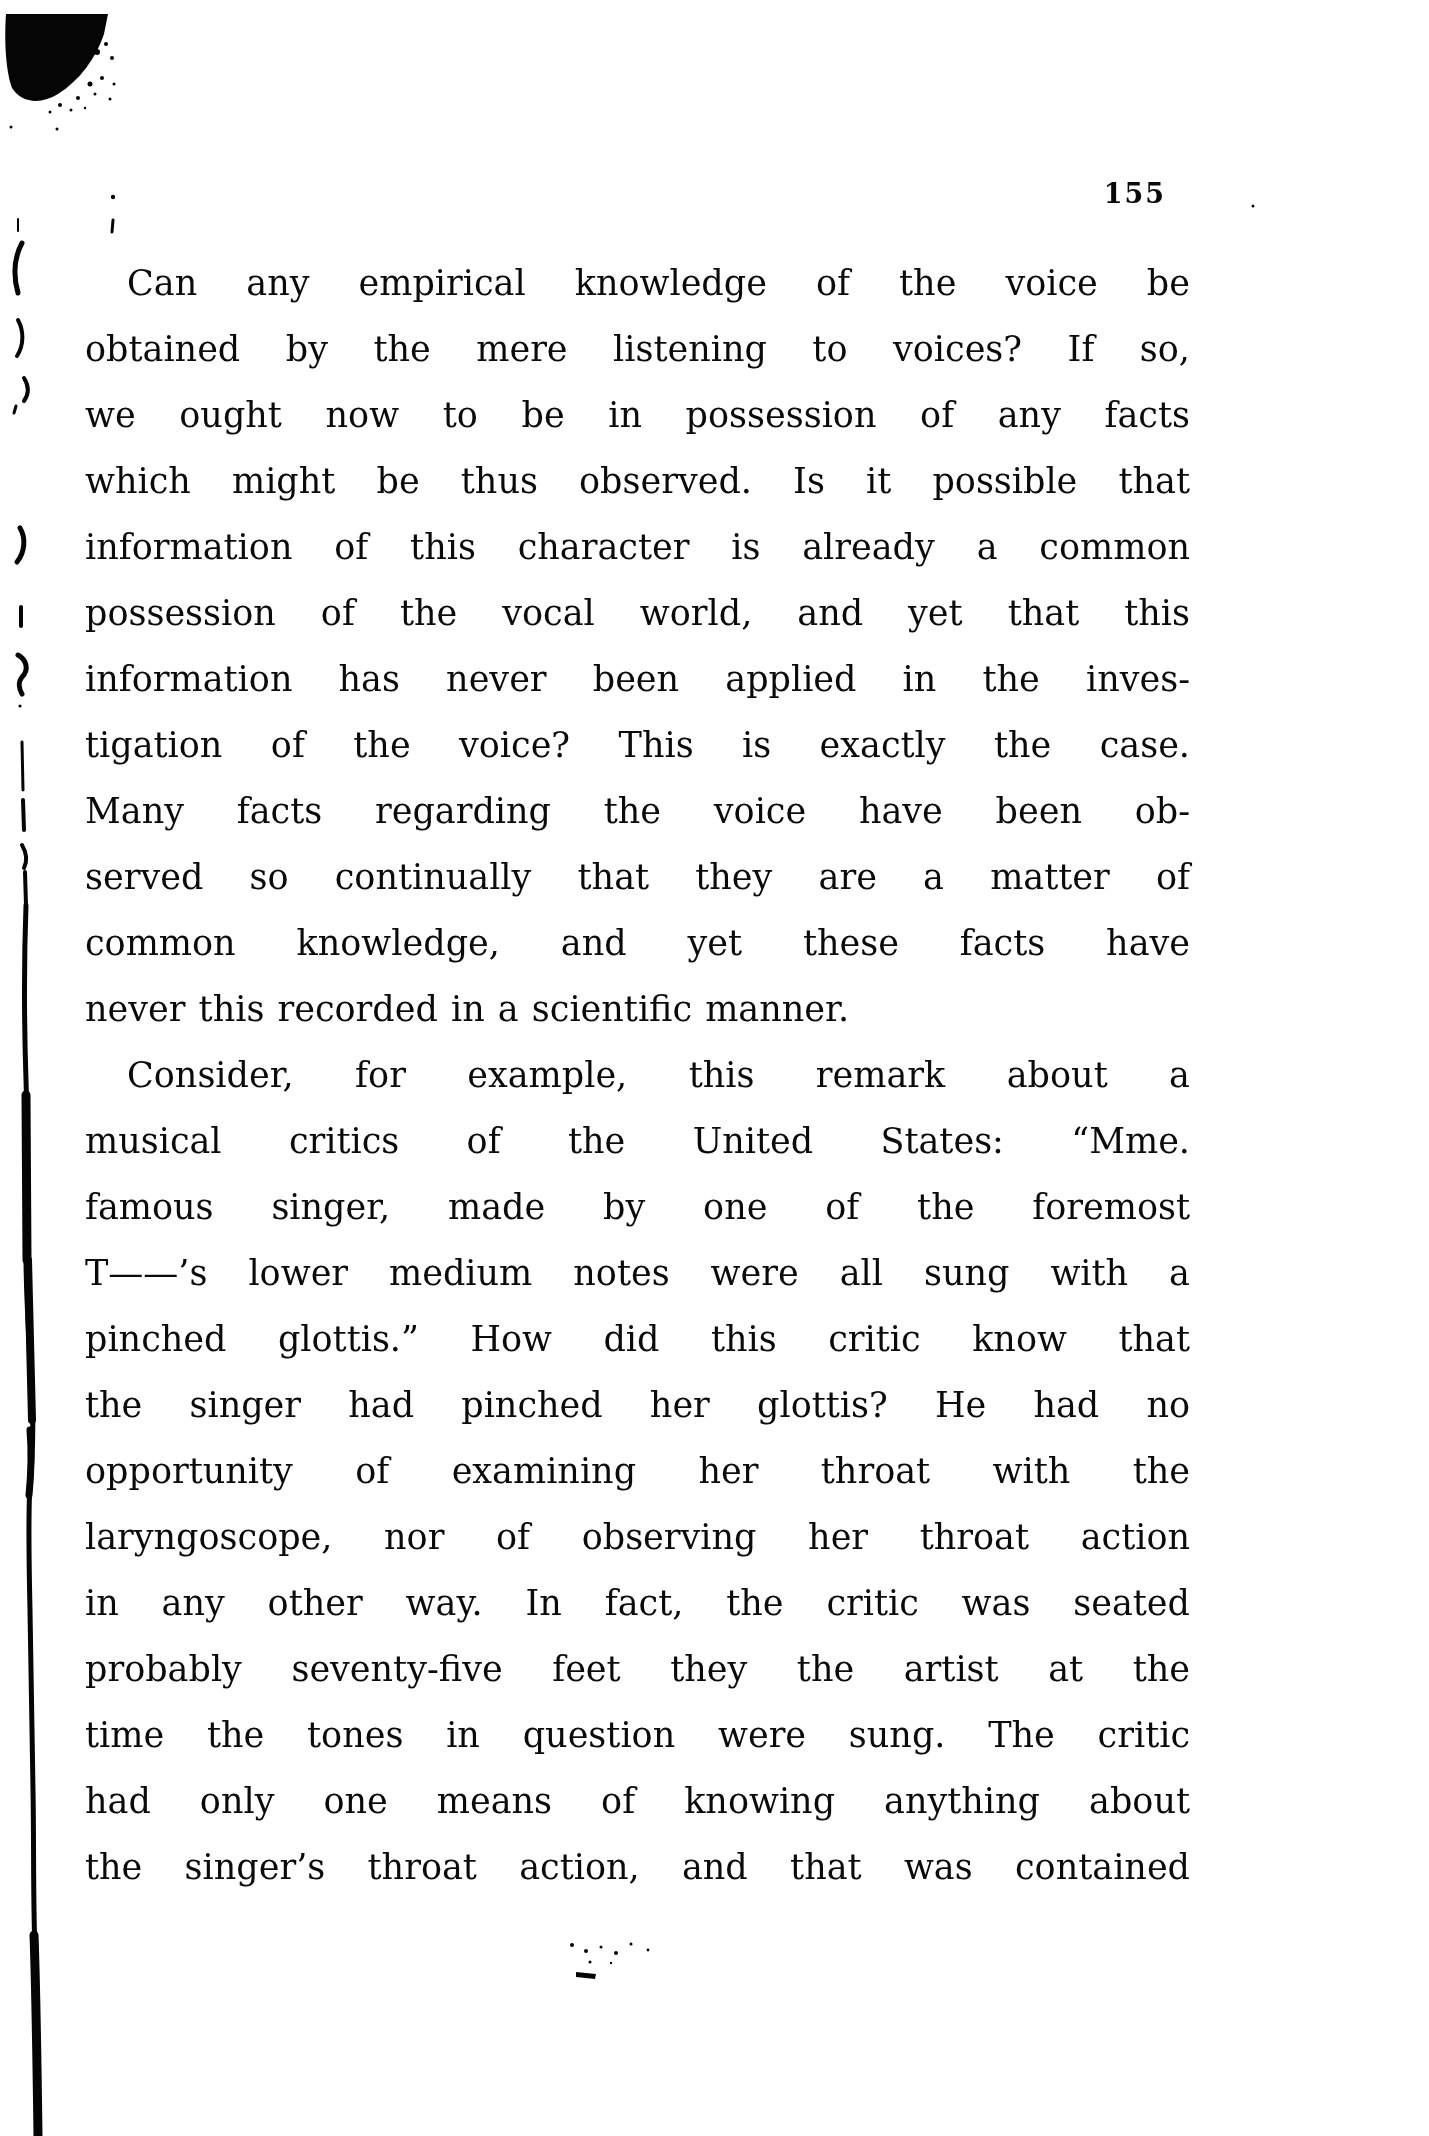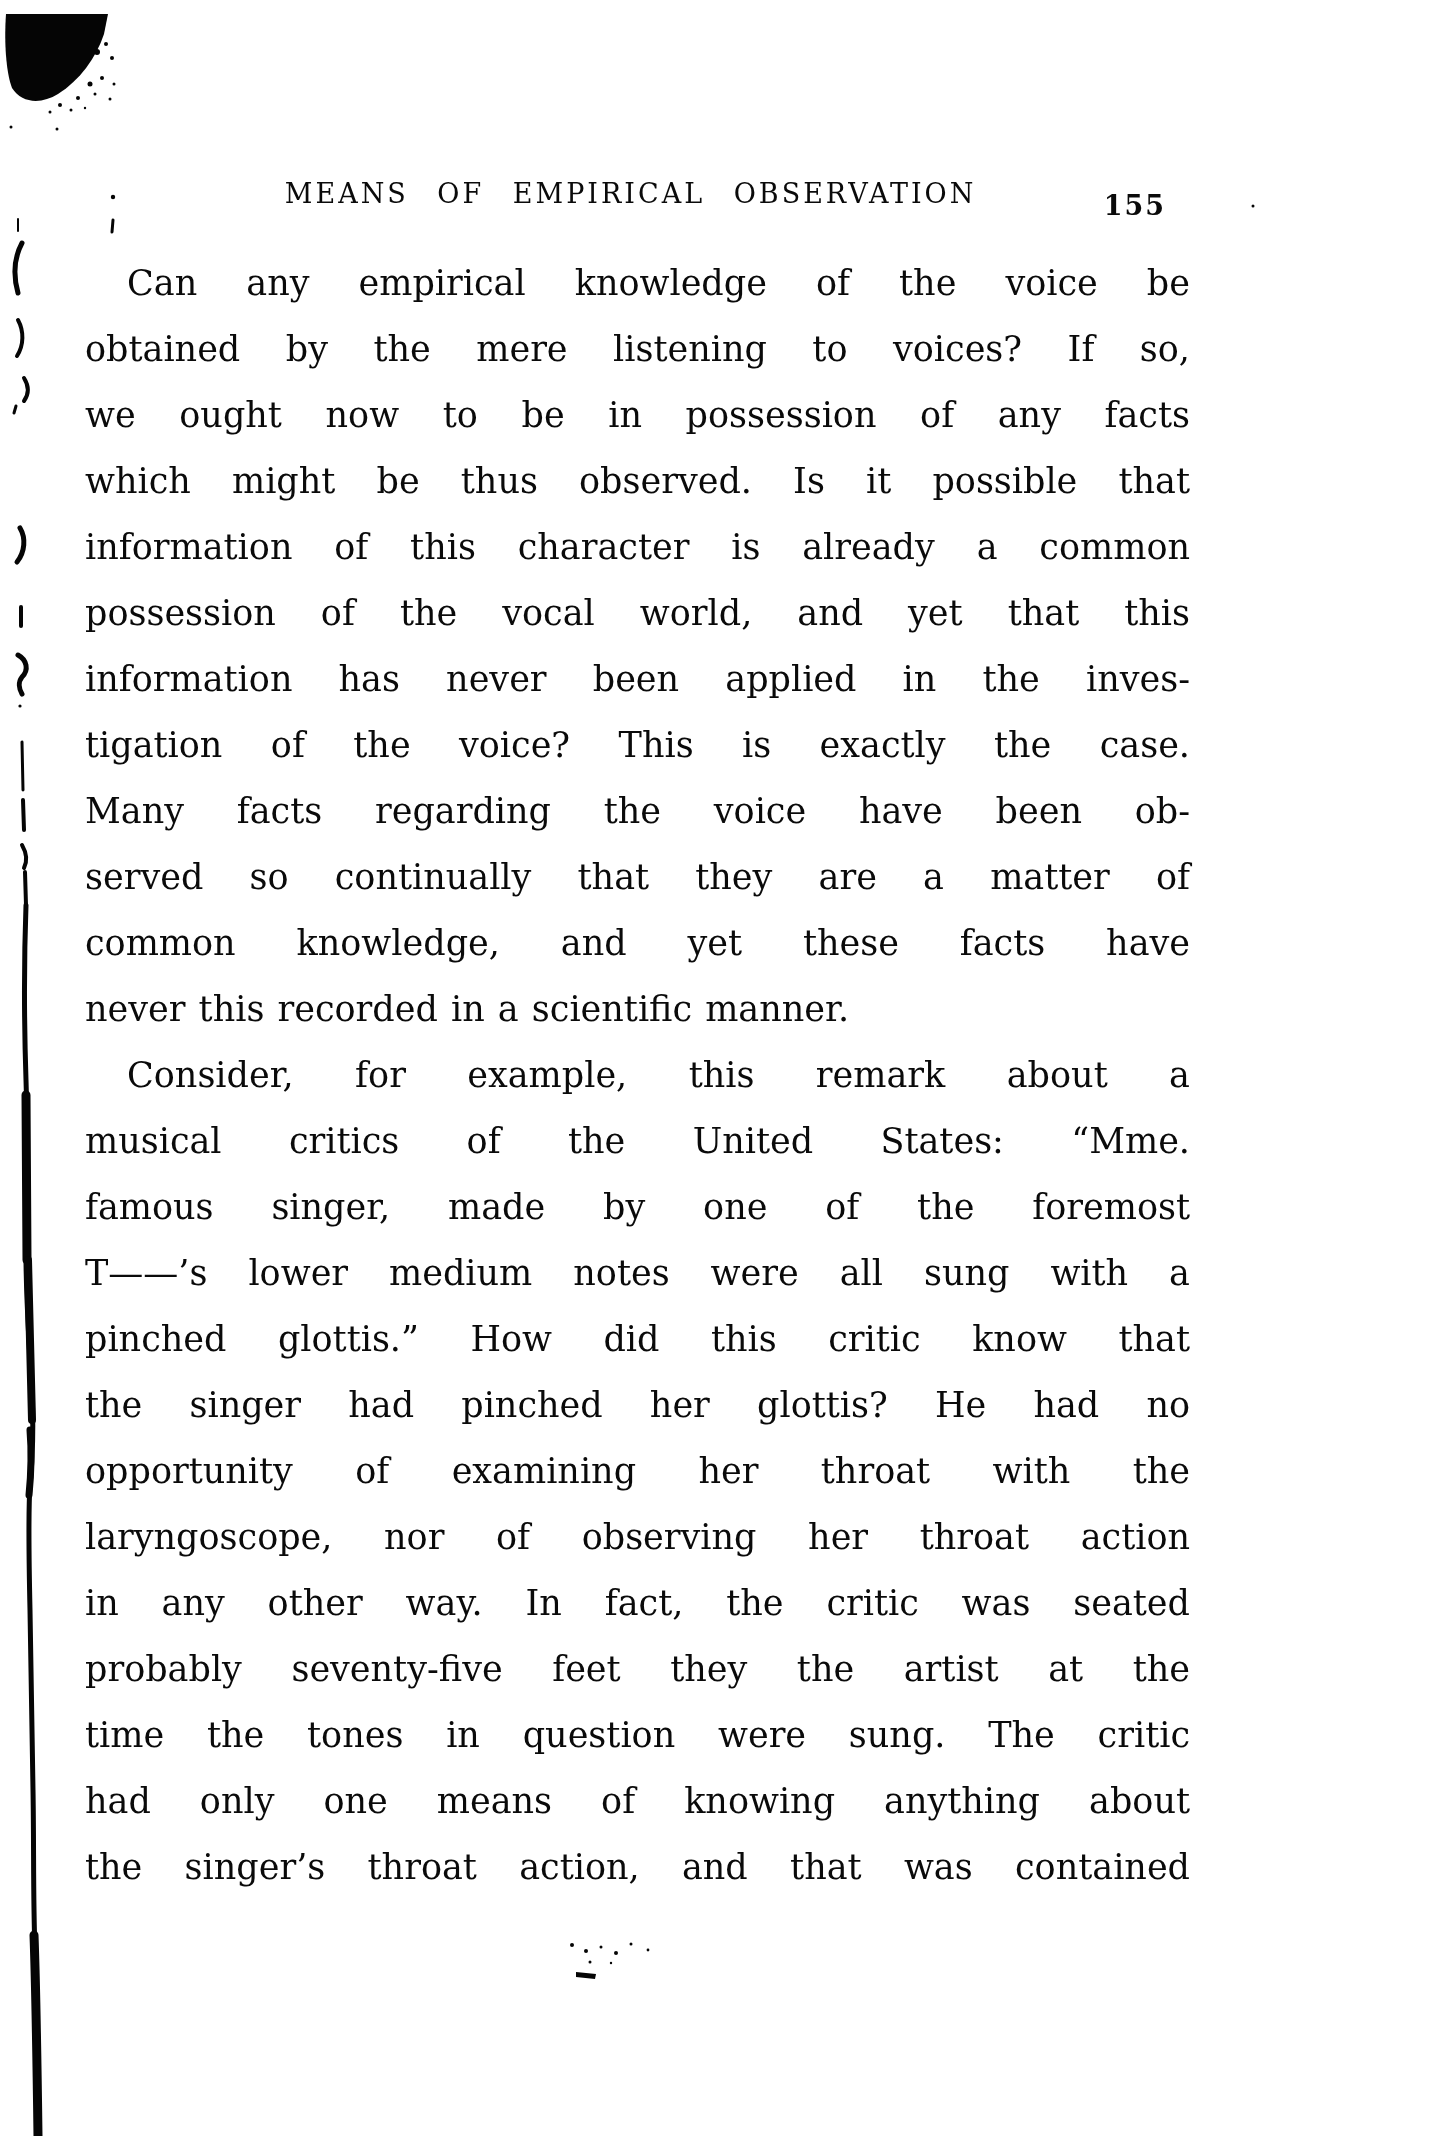--- a/index.html
+++ b/index.html
@@ -12,21 +12,21 @@
     overflow:hidden;
   }
   .running-head {
     position:absolute; top:178px; left:85px; width:1105px; height:44px;
   }
   .head-title {
     position:absolute; left:50%; top:0; transform:translateX(-51%);
     font-size:27px; letter-spacing:3px; word-spacing:17px; white-space:nowrap;
   }
   .page-num {
-    position:absolute; right:24px; top:12px;
+    position:absolute; right:24px; top:0;
     font-size:27px; font-weight:bold; letter-spacing:2px;
   }
   .body-text {
     position:absolute; left:85px; top:250px; width:1105px;
   }
   .line {
     height:66px; line-height:66px;
     font-size:35px;
     text-align:justify;
     -moz-text-align-last:justify;
@@ -102,21 +102,20 @@
       <circle cx="631" cy="1944" r="1.5"></circle>
         <circle cx="590" cy="1962" r="1.5"></circle>
       <circle cx="611" cy="1963" r="1.2"></circle>
         <circle cx="648" cy="1950" r="1.4"></circle>
       <path d="M576,1972 L596,1974 L595,1979 L576,1977 Z"></path>
       <circle cx="1253" cy="206" r="1.5"></circle>
     </g>
   </svg>
 
   <div class="running-head">
-    <span class="head-title">MEANS OF EMPIRICAL OBSERVATION</span>
     <span class="page-num">155</span>
   </div>
 
   <div class="body-text">
       <div class="line indent">Can any empirical knowledge of the voice be</div>
       <div class="line">obtained by the mere listening to voices? If so,</div>
       <div class="line">we ought now to be in possession of any facts</div>
       <div class="line">which might be thus observed. Is it possible that</div>
       <div class="line">information of this character is already a common</div>
       <div class="line">possession of the vocal world, and yet that this</div>

